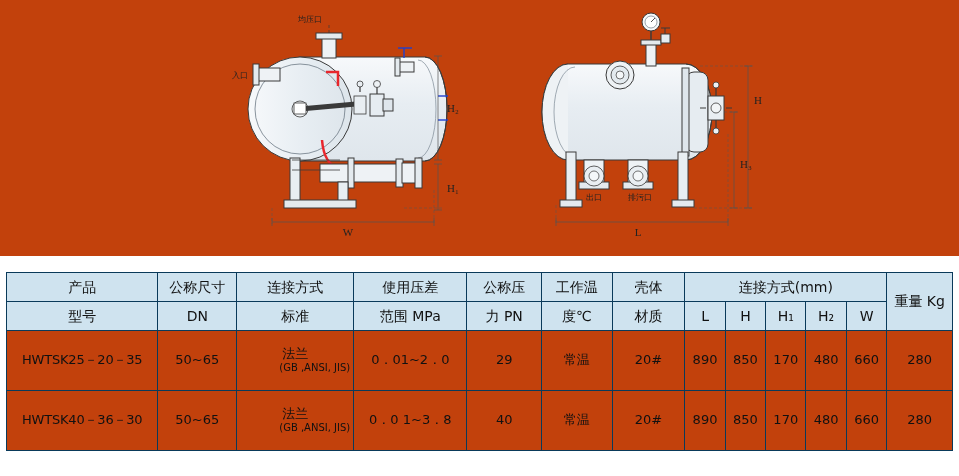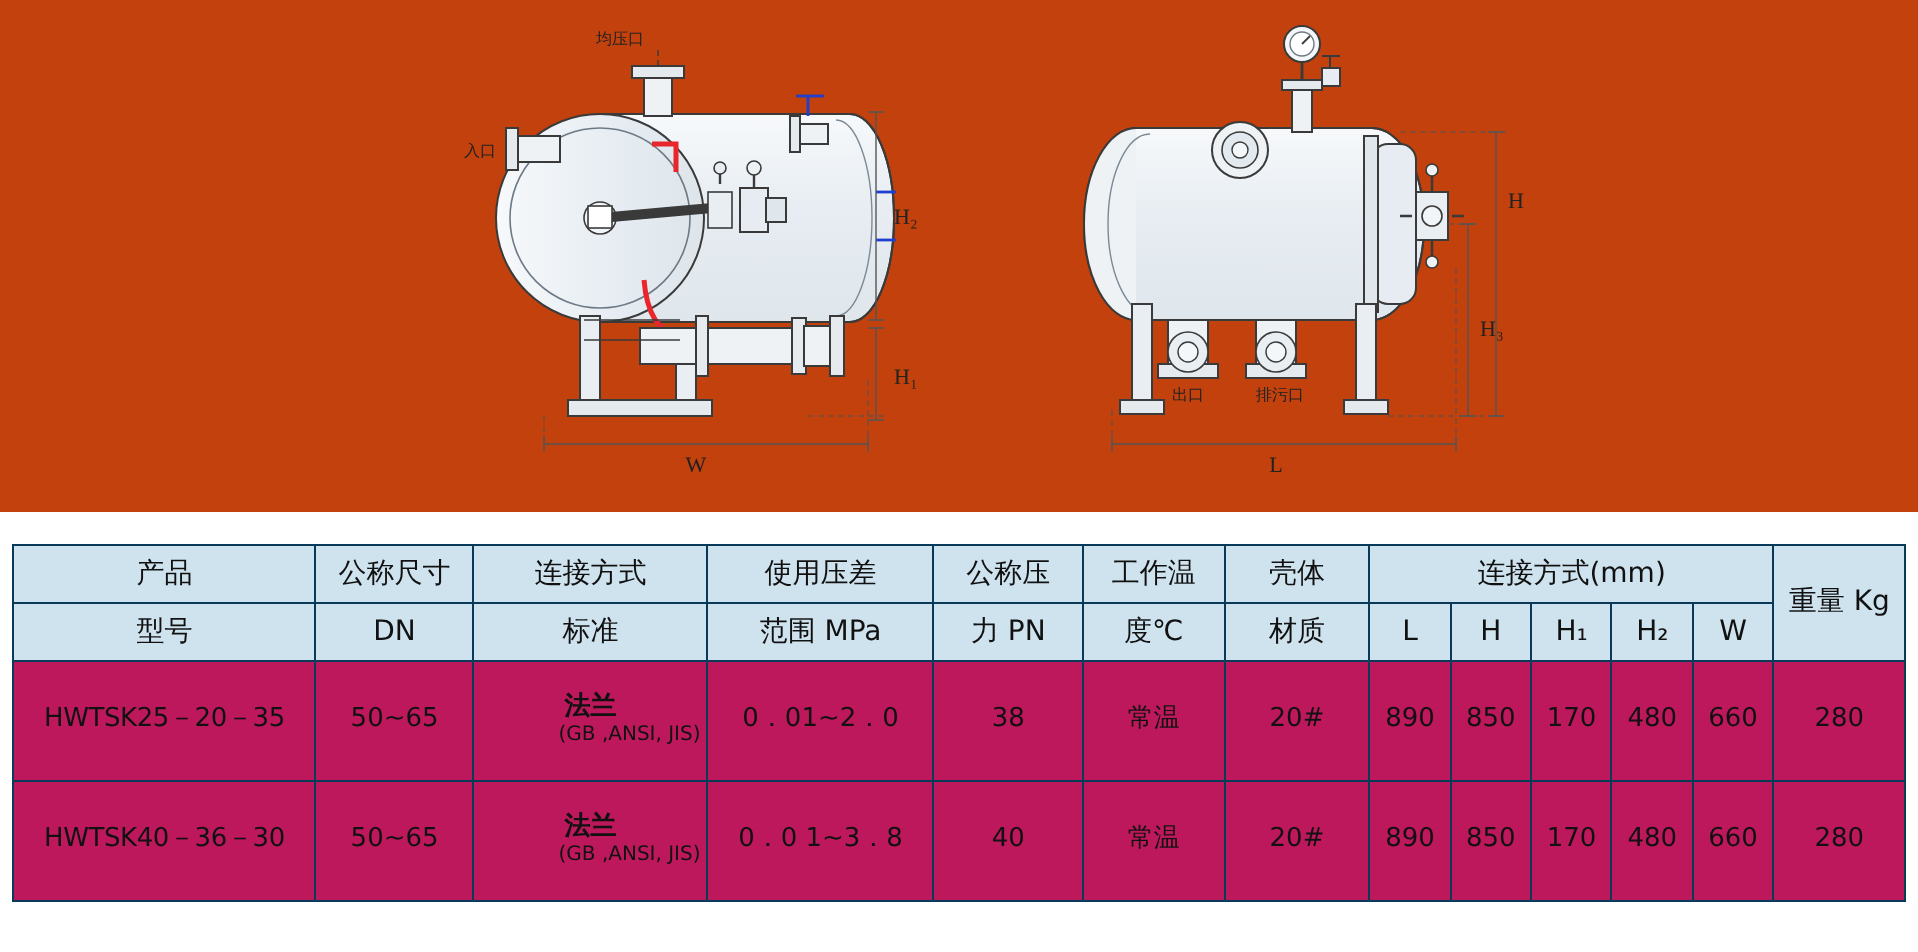--- a/index.html
+++ b/index.html
@@ -61,26 +61,26 @@
     font-weight: normal;
     height: 26px;
     padding: 1px 2px;
     line-height: 1.15;
   }
   .spec-table tbody td {
     font-size: 13px;
     height: 55px;
     padding: 2px 3px;
     line-height: 1.25;
-    background: #be185d;
+    background: #c2410c;
   }
   .cell-two-line {
     line-height: 1.15;
   }
-  .cell-two-line .l1 { display: block; font-weight: bold; }
+  .cell-two-line .l1 { display: block; }
   .cell-two-line .l2 { display: block; font-size: 10px; text-align: right; }
   .model-cell { font-size: 13px; letter-spacing: -0.2px; }
   .sub-hdr { font-size: 13px; }
 </style>
 </head>
 <body>
 
 <div class="page">
 
   <div class="drawings">
@@ -287,21 +287,21 @@
     </thead>
     <tbody>
       <tr>
         <td class="model-cell">HWTSK25－20－35</td>
         <td>50~65</td>
         <td class="cell-two-line">
           <span class="l1">法兰</span>
           <span class="l2">(GB ,ANSI, JIS)</span>
         </td>
         <td>0．01~2．0</td>
-        <td>38</td>
+        <td>29</td>
         <td>常温</td>
         <td>20#</td>
         <td>890</td>
         <td>850</td>
         <td>170</td>
         <td>480</td>
         <td>660</td>
         <td>280</td>
       </tr>
       <tr>

